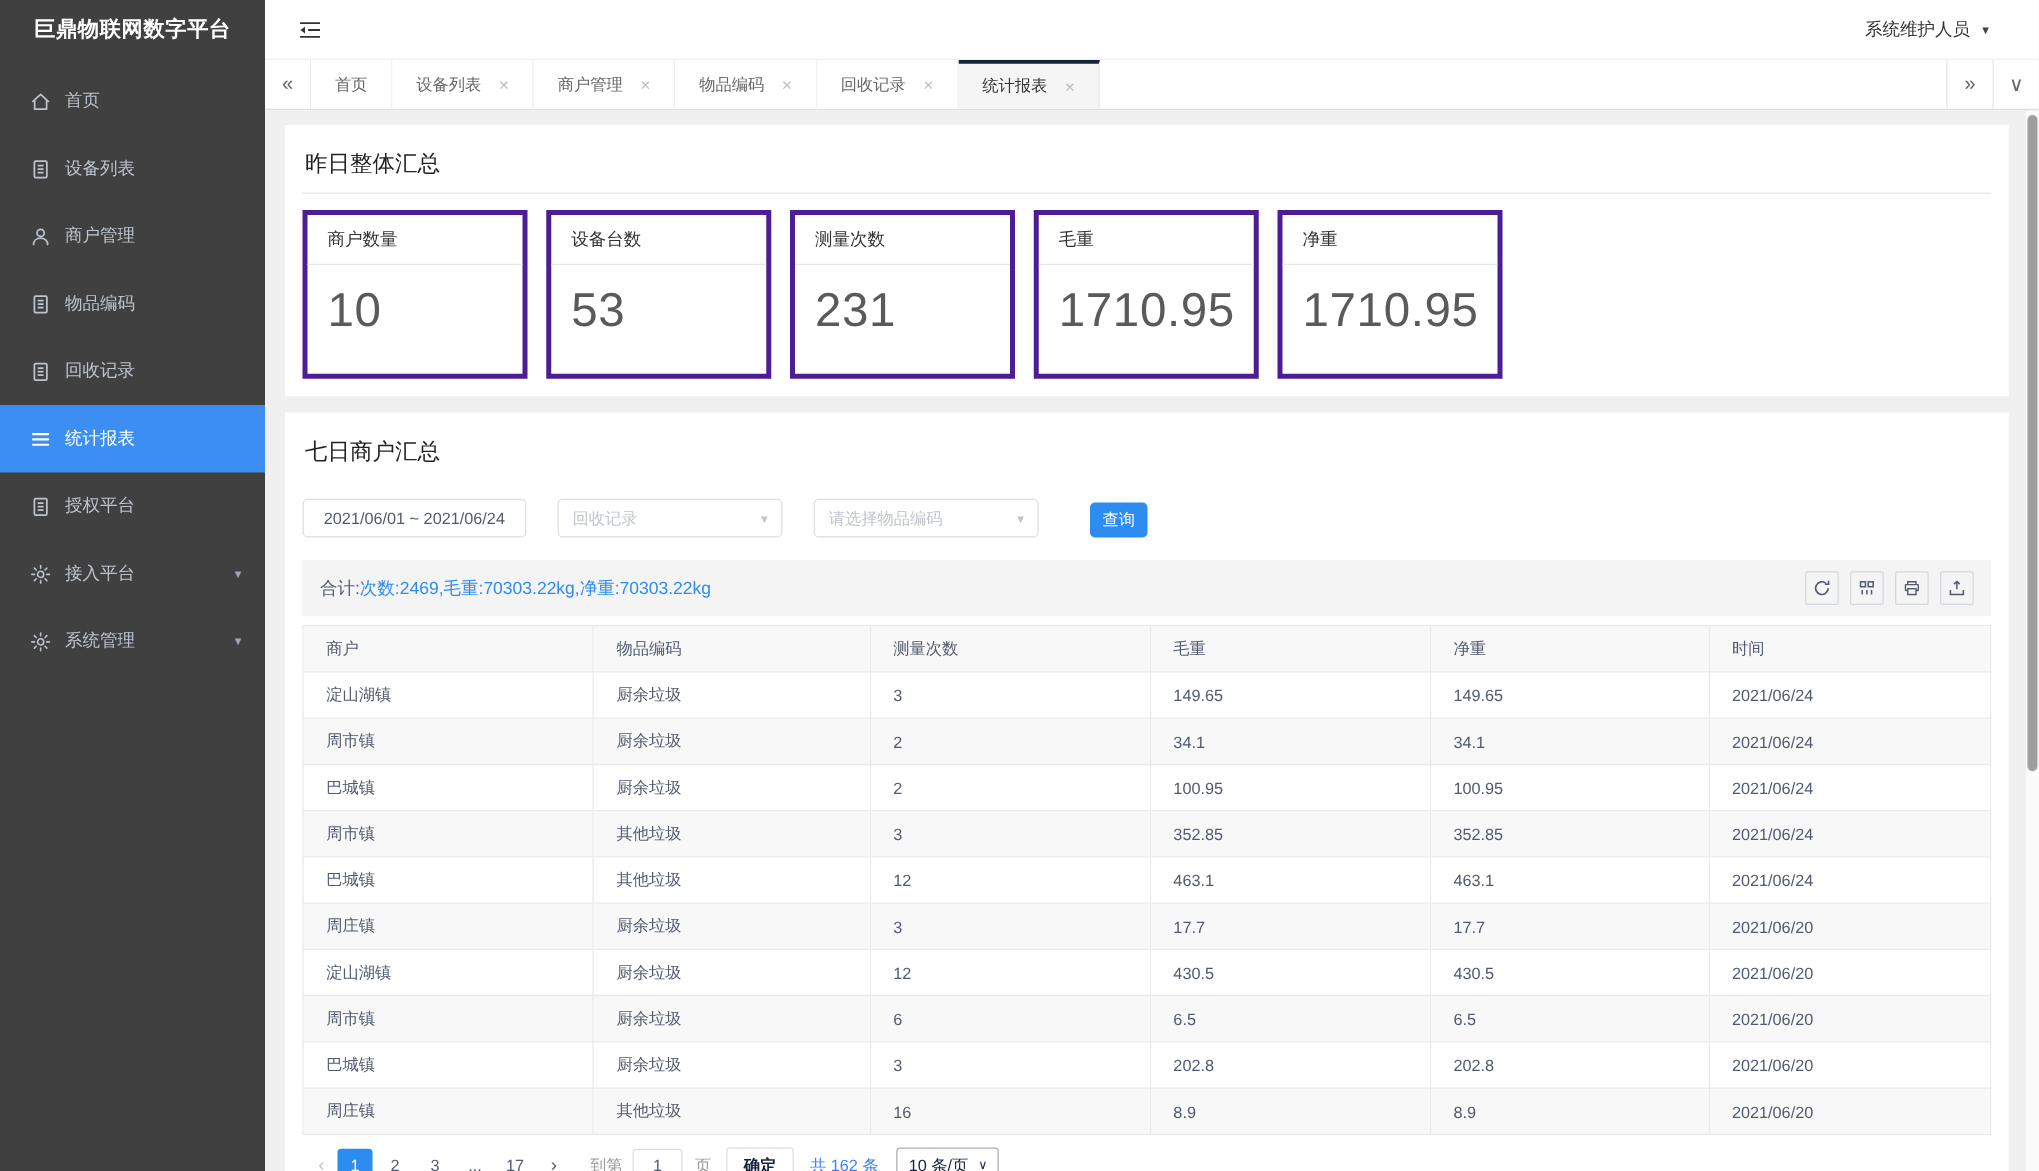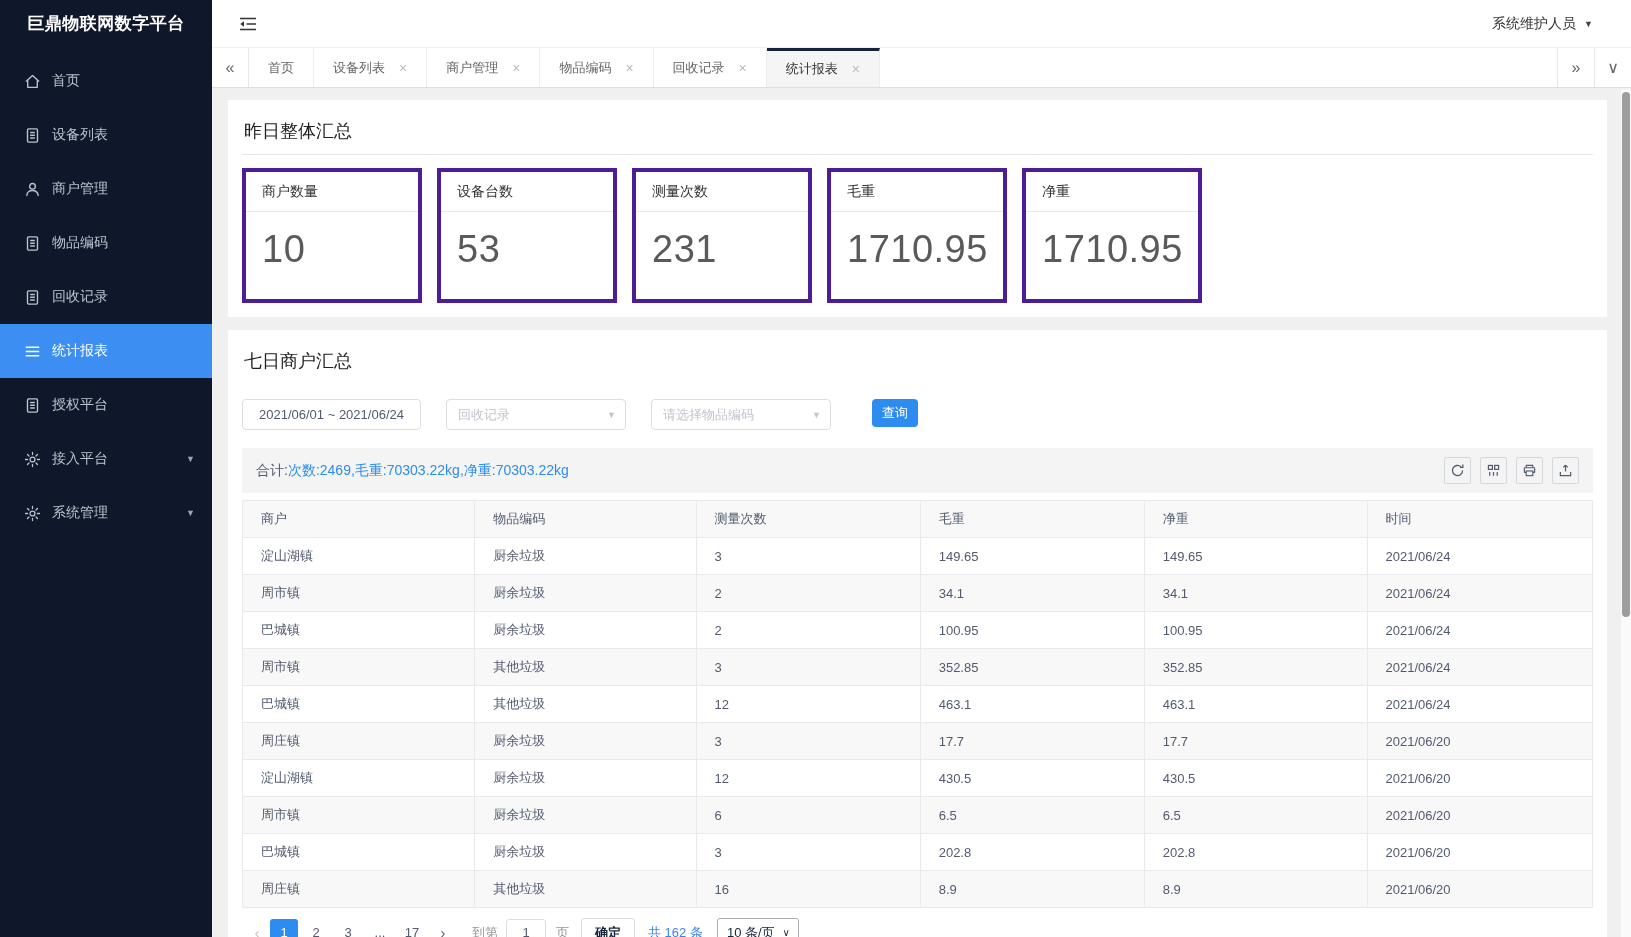--- a/index.html
+++ b/index.html
@@ -3,21 +3,21 @@
 <meta charset="utf-8">
 <style>
   * { box-sizing: border-box; }
   html,body { margin:0; padding:0; }
   body {
     width:1631px; height:937px; overflow:hidden;
     font-family:"Liberation Sans","DejaVu Sans",sans-serif;
     background:#f0f0f0; color:#515a6e;
   }
   
-  .sidebar { position:fixed; left:0; top:0; width:212px; height:937px; background:#0f172a; z-index:5; }
+  .sidebar { position:fixed; left:0; top:0; width:212px; height:937px; background:#404040; z-index:5; }
   .logo { height:48px; line-height:48px; text-align:center; color:#ffffff; font-size:17px; font-weight:bold; letter-spacing:.5px; white-space:nowrap; }
   .side-nav { margin-top:6px; }
   .side-item { position:relative; height:54px; display:flex; align-items:center; padding-left:23px; color:#bcc3cd; font-size:14px; cursor:pointer; }
   .side-item.active { background:#3d8ef2; color:#fff; }
   .side-item .svg-icon { width:18px; height:18px; margin-right:11px; display:inline-flex; align-items:center; justify-content:center; }
   .side-item svg { stroke:currentColor; }
   .side-caret { position:absolute; right:17px; font-size:9px; color:#9aa5b5; }
   
   .main { margin-left:212px; }
   .topbar { height:47px; background:#fff; display:flex; align-items:center; justify-content:space-between; padding:0 38px 0 24px; }
@@ -38,21 +38,21 @@
   .panel { background:#fff; padding:14px; }
   .panel + .panel { margin-top:13px; }
   .panel-title { font-size:18px; color:#222; font-weight:500; padding:5px 2px 11px; }
   .panel-title.underlined { border-bottom:1px solid #e8e8e8; }
   
   .cards { display:flex; gap:15px; margin-top:13px; }
   .stat-card { width:180px; border:4px solid #4c1d95; background:#fff; }
   .stat-card-header { padding:11px 16px 10px; font-size:14px; color:#333; border-bottom:1px solid #e8e8e8; }
   .stat-card-value { padding:16px 16px 28px; font-size:38px; color:#5a5a5a; letter-spacing:.5px; }
   
-  .filters { display:flex; align-items:flex-start; margin:15px 0 18px; }
+  .filters { display:flex; align-items:flex-end; margin:15px 0 18px; }
   .date-input { width:179px; height:31px; border:1px solid #dcdee2; border-radius:4px; text-align:center; font-size:13px; color:#515a6e; background:#fff; outline:none; font-family:inherit; }
   .select-box { width:180px; height:31px; border:1px solid #dcdee2; border-radius:4px; display:flex; align-items:center; justify-content:space-between; padding:0 9px 0 11px; font-size:13px; color:#c0c4cc; background:#fff; margin-left:25px; cursor:pointer; }
   .select-caret { font-size:9px; color:#c0c4cc; }
   .query-btn { margin-left:41px; width:46px; height:28px; background:#2d8cf0; color:#fff; border:none; border-radius:4px; font-size:13px; cursor:pointer; font-family:inherit; }
   
   .grid-toolbar { background:#f4f4f5; display:flex; align-items:center; justify-content:space-between; padding:9px 14px; }
   .totals { font-size:14px; }
   .totals .t-label { color:#515a6e; }
   .totals .t-value { color:#2d8cf0; }
   .tool-btns { display:flex; gap:9px; }

